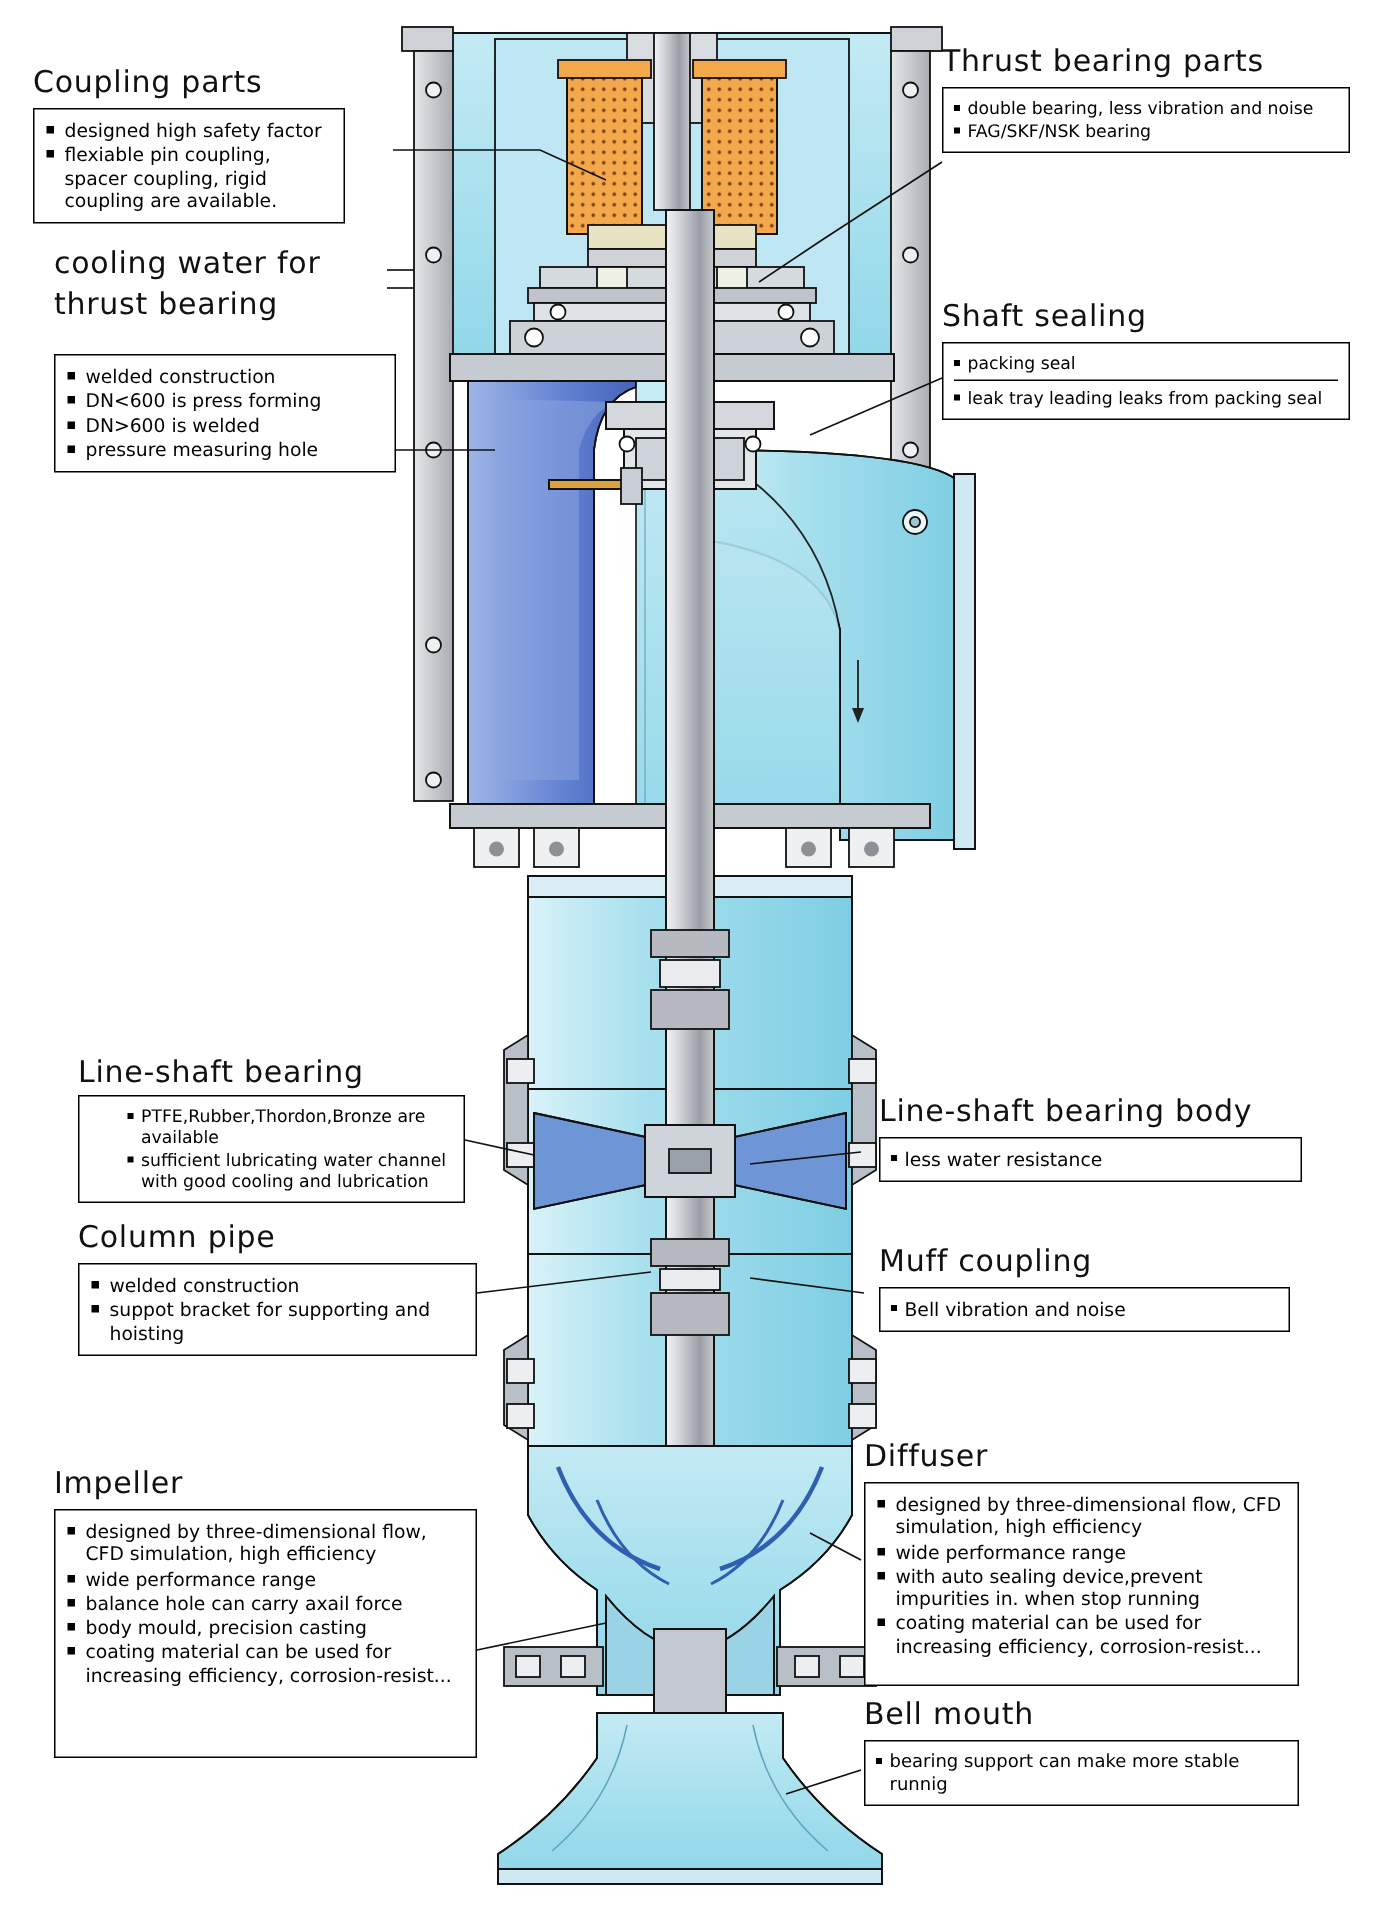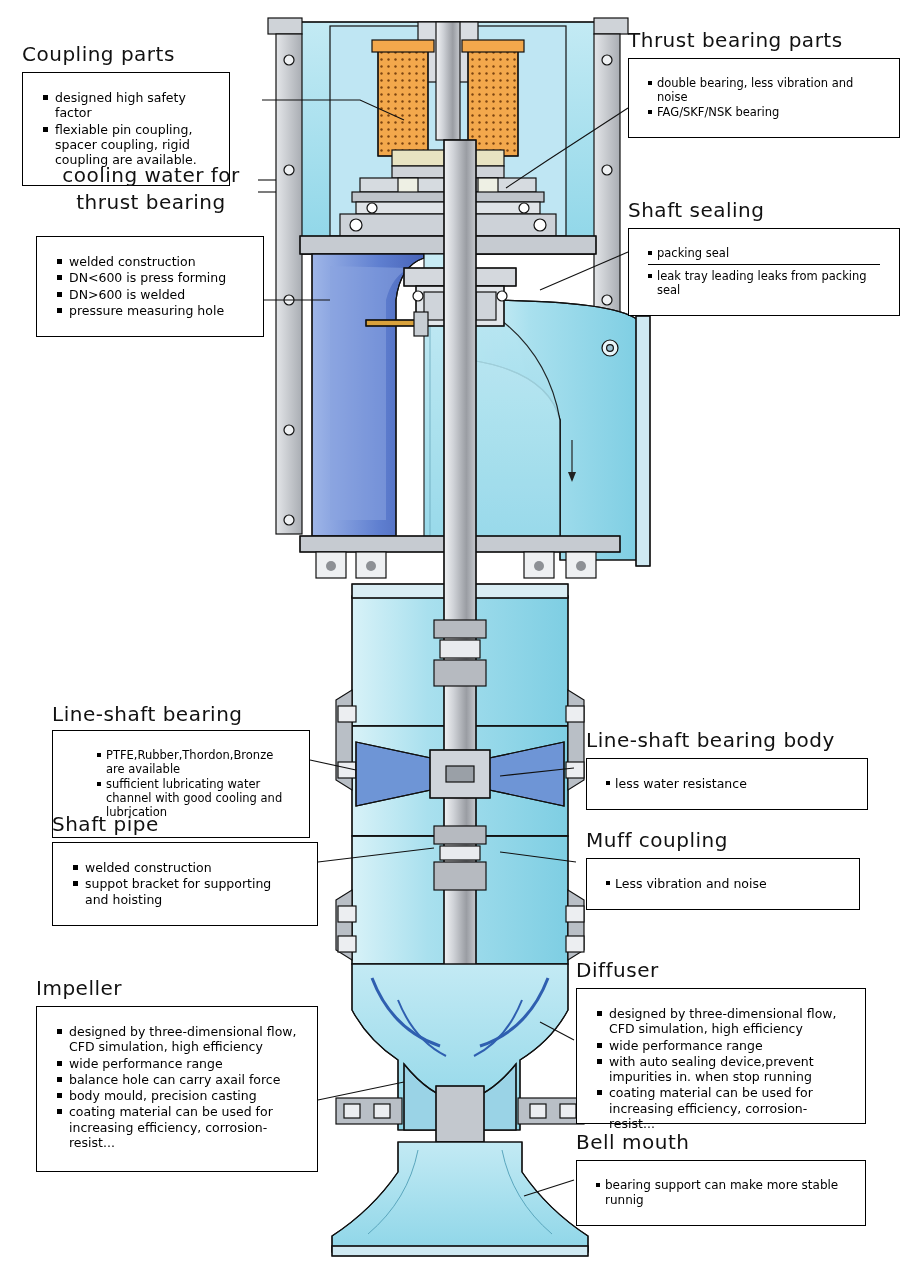--- a/index.html
+++ b/index.html
@@ -13,21 +13,21 @@
 
   .callout{position:absolute;}
   .callout .title{
     font-size:20px;color:#111;letter-spacing:.5px;white-space:nowrap;
     font-family:"DejaVu Sans","Liberation Sans",sans-serif;
   }
   .box{
     border:1.6px solid #000;background:#ffffff;padding:5px 7px 6px 7px;
     box-sizing:border-box;
   }
-  .box ul{margin:12px;padding:0;list-style:none;}
+  .box ul{margin:0;padding:0;list-style:none;}
   .box li{
     position:relative;padding-left:13px;margin:1px 0;
     font-size:12.5px;line-height:1.22;color:#000;
   }
   .box li:before{
     content:"";position:absolute;left:1px;top:5px;width:5px;height:5px;background:#000;
   }
   .box li.tight{padding-left:9px;}
   .box li.tight:before{left:0px;top:5px;width:4px;height:4px;}
 </style>
@@ -273,21 +273,21 @@
     <div class="title">Coupling parts</div>
     <div class="box" style="margin-top:6px;width:208px;">
       <ul>
         <li>designed high safety factor</li>
         <li>flexiable pin coupling, spacer coupling, rigid coupling are available.</li>
       </ul>
     </div>
   </div>
 
   <div class="callout" style="left:36px;top:162px;width:230px;">
-    <div class="title" style="line-height:1.35;white-space:normal;text-align:center;">cooling water for thrust bearing</div>
+    <div class="title" style="line-height:1.35;white-space:normal;">cooling water for thrust bearing</div>
   </div>
 
   <div class="callout" style="left:36px;top:230px;width:230px;">
     <div class="box" style="margin-top:6px;width:228px;">
       <ul>
         <li>welded construction</li>
         <li>DN&lt;600 is press forming</li>
         <li>DN&gt;600 is welded</li>
         <li>pressure measuring hole</li>
       </ul>
@@ -318,21 +318,21 @@
     <div class="title">Line-shaft bearing</div>
     <div class="box" style="margin-top:4px;width:258px;padding-left:32px;">
       <ul>
         <li class="tight" style="font-size:11.5px;">PTFE,Rubber,Thordon,Bronze are available</li>
         <li class="tight" style="font-size:11.5px;">sufficient lubricating water channel with good cooling and lubrication</li>
       </ul>
     </div>
   </div>
 
   <div class="callout" style="left:52px;top:812px;width:266px;">
-    <div class="title">Shaft pipe</div>
+    <div class="title">Column pipe</div>
     <div class="box" style="margin-top:6px;width:266px;">
       <ul>
         <li>welded construction</li>
         <li>suppot bracket for supporting and hoisting</li>
       </ul>
     </div>
   </div>
 
   <div class="callout" style="left:36px;top:976px;width:282px;">
     <div class="title">Impeller</div>
@@ -353,21 +353,21 @@
       <ul>
         <li class="tight" style="font-size:12.5px;">less water resistance</li>
       </ul>
     </div>
   </div>
 
   <div class="callout" style="left:586px;top:828px;width:274px;">
     <div class="title">Muff coupling</div>
     <div class="box" style="margin-top:6px;width:274px;">
       <ul>
-        <li class="tight" style="font-size:12.5px;">Less vibration and noise</li>
+        <li class="tight" style="font-size:12.5px;">Bell vibration and noise</li>
       </ul>
     </div>
   </div>
 
   <div class="callout" style="left:576px;top:958px;width:290px;">
     <div class="title">Diffuser</div>
     <div class="box" style="margin-top:6px;width:290px;height:136px;">
       <ul>
         <li>designed by three-dimensional flow, CFD simulation, high efficiency</li>
         <li>wide performance range</li>

